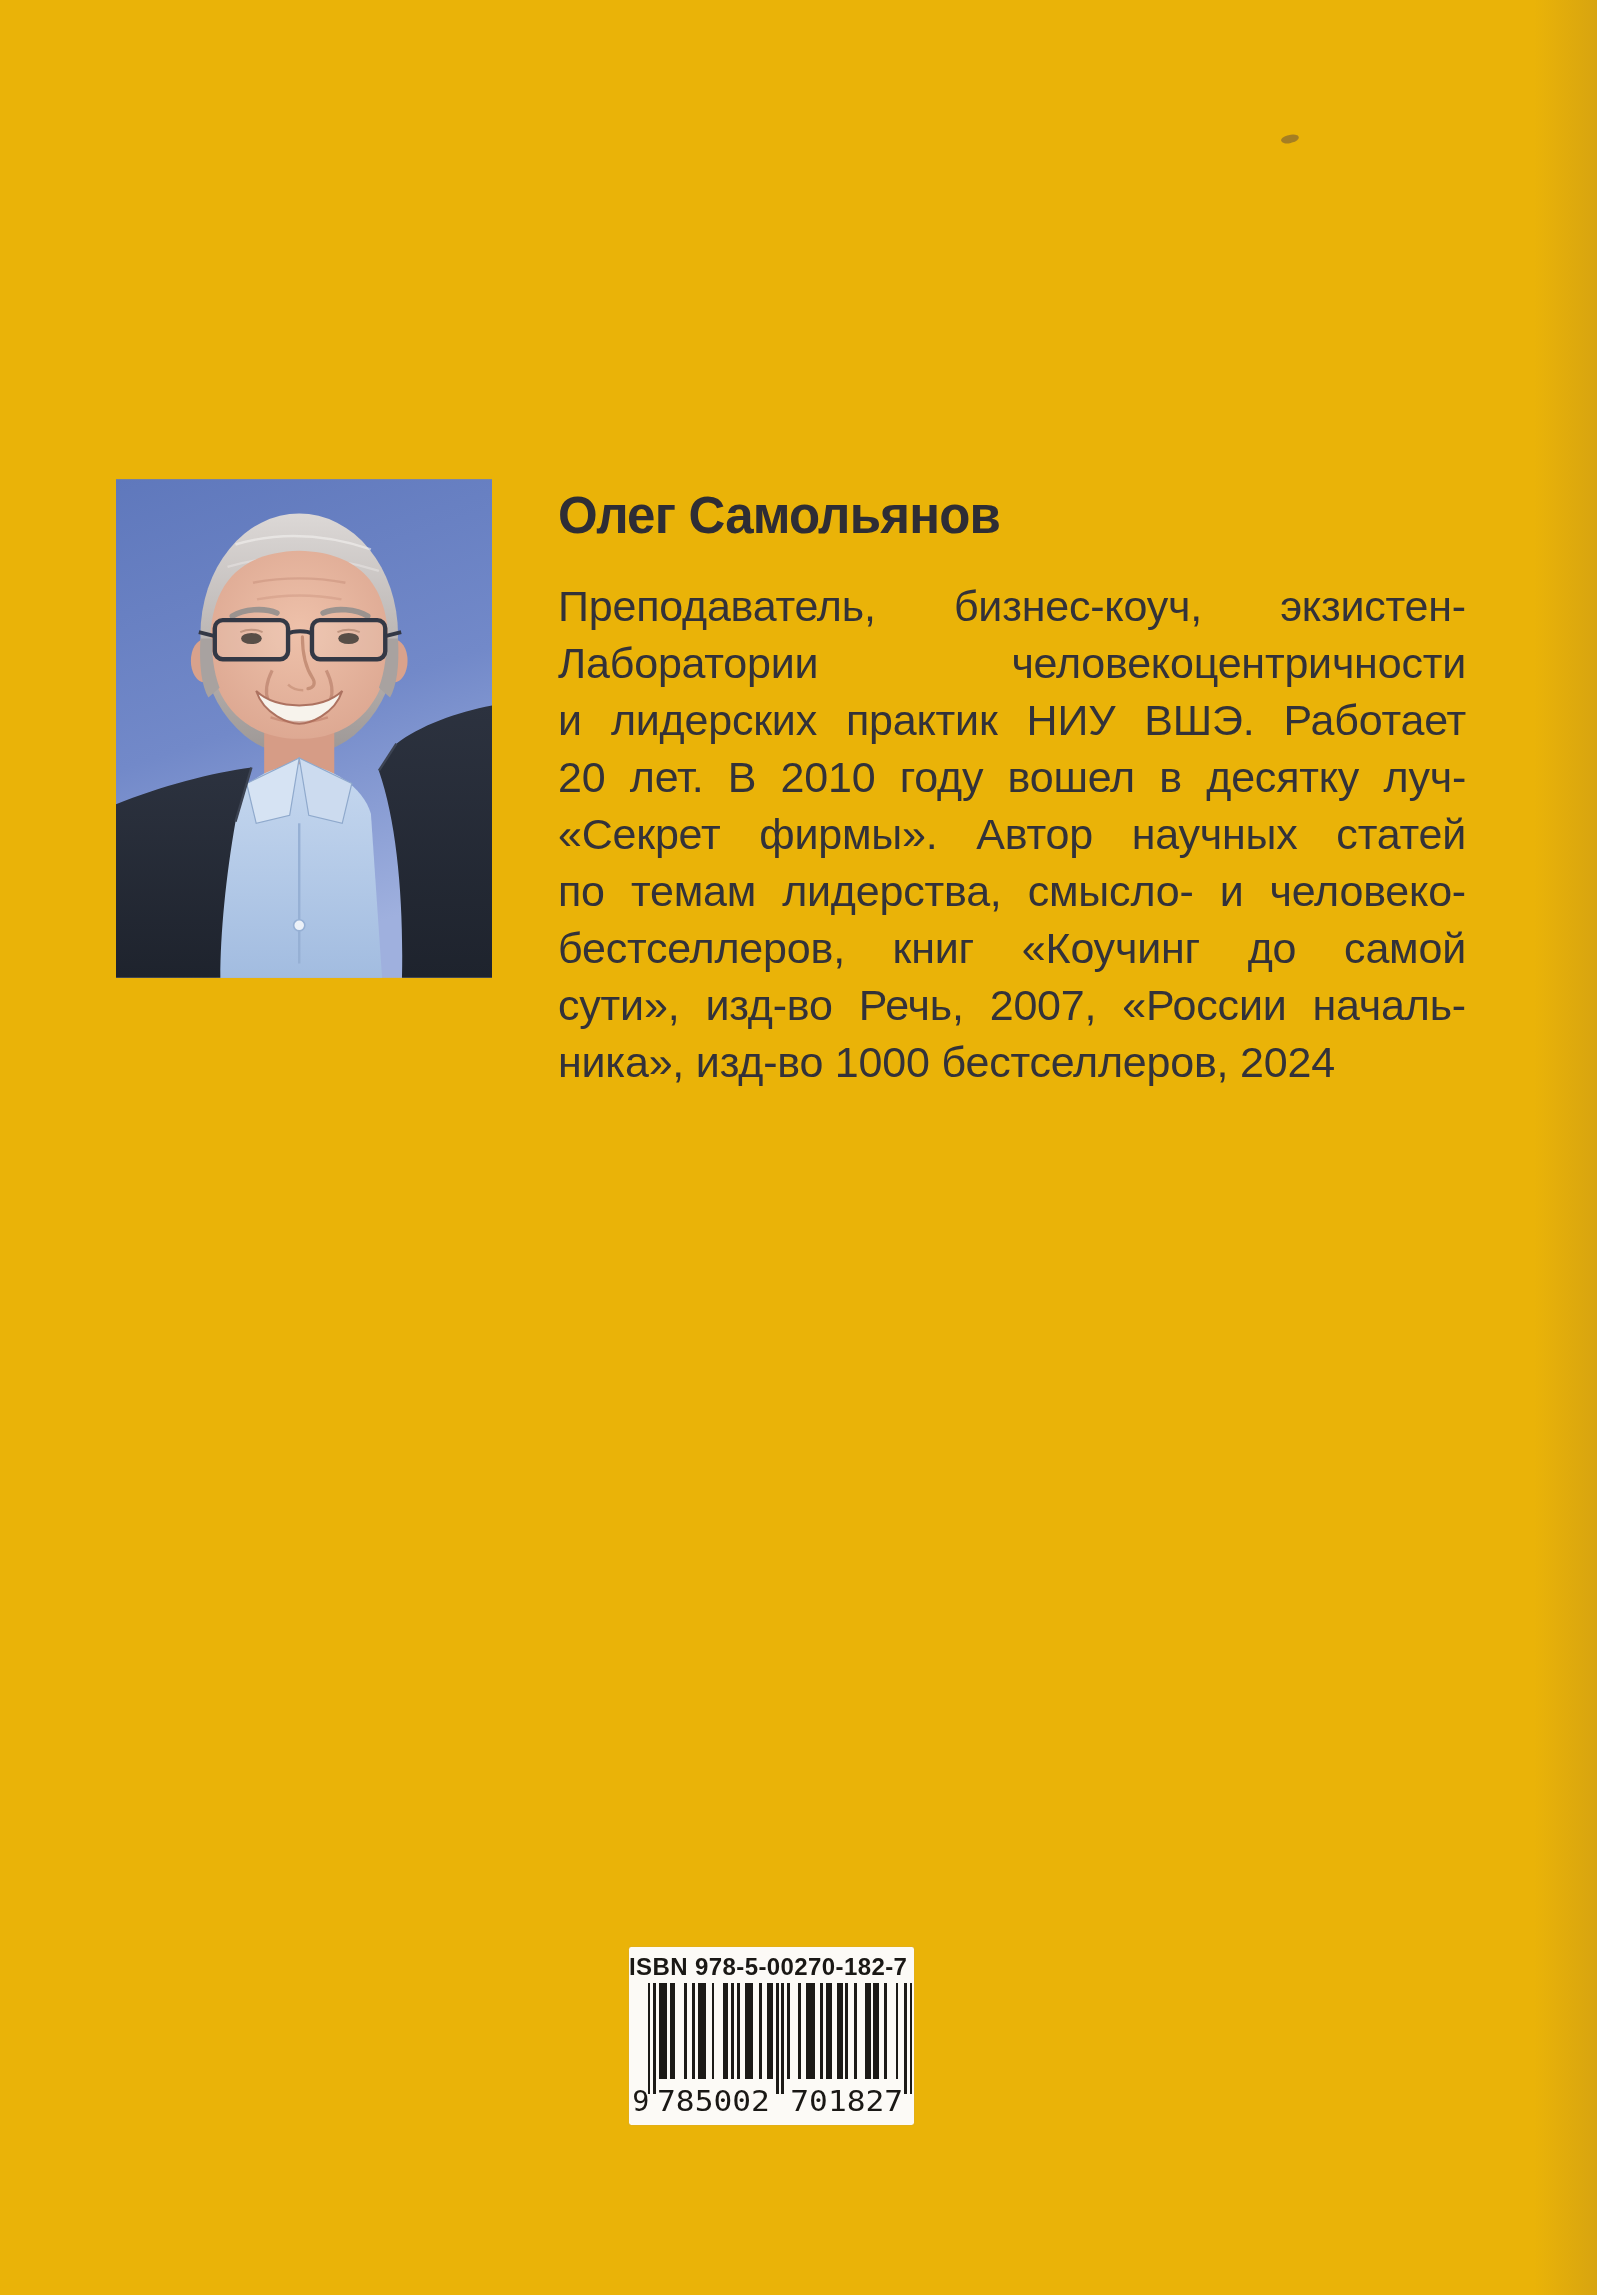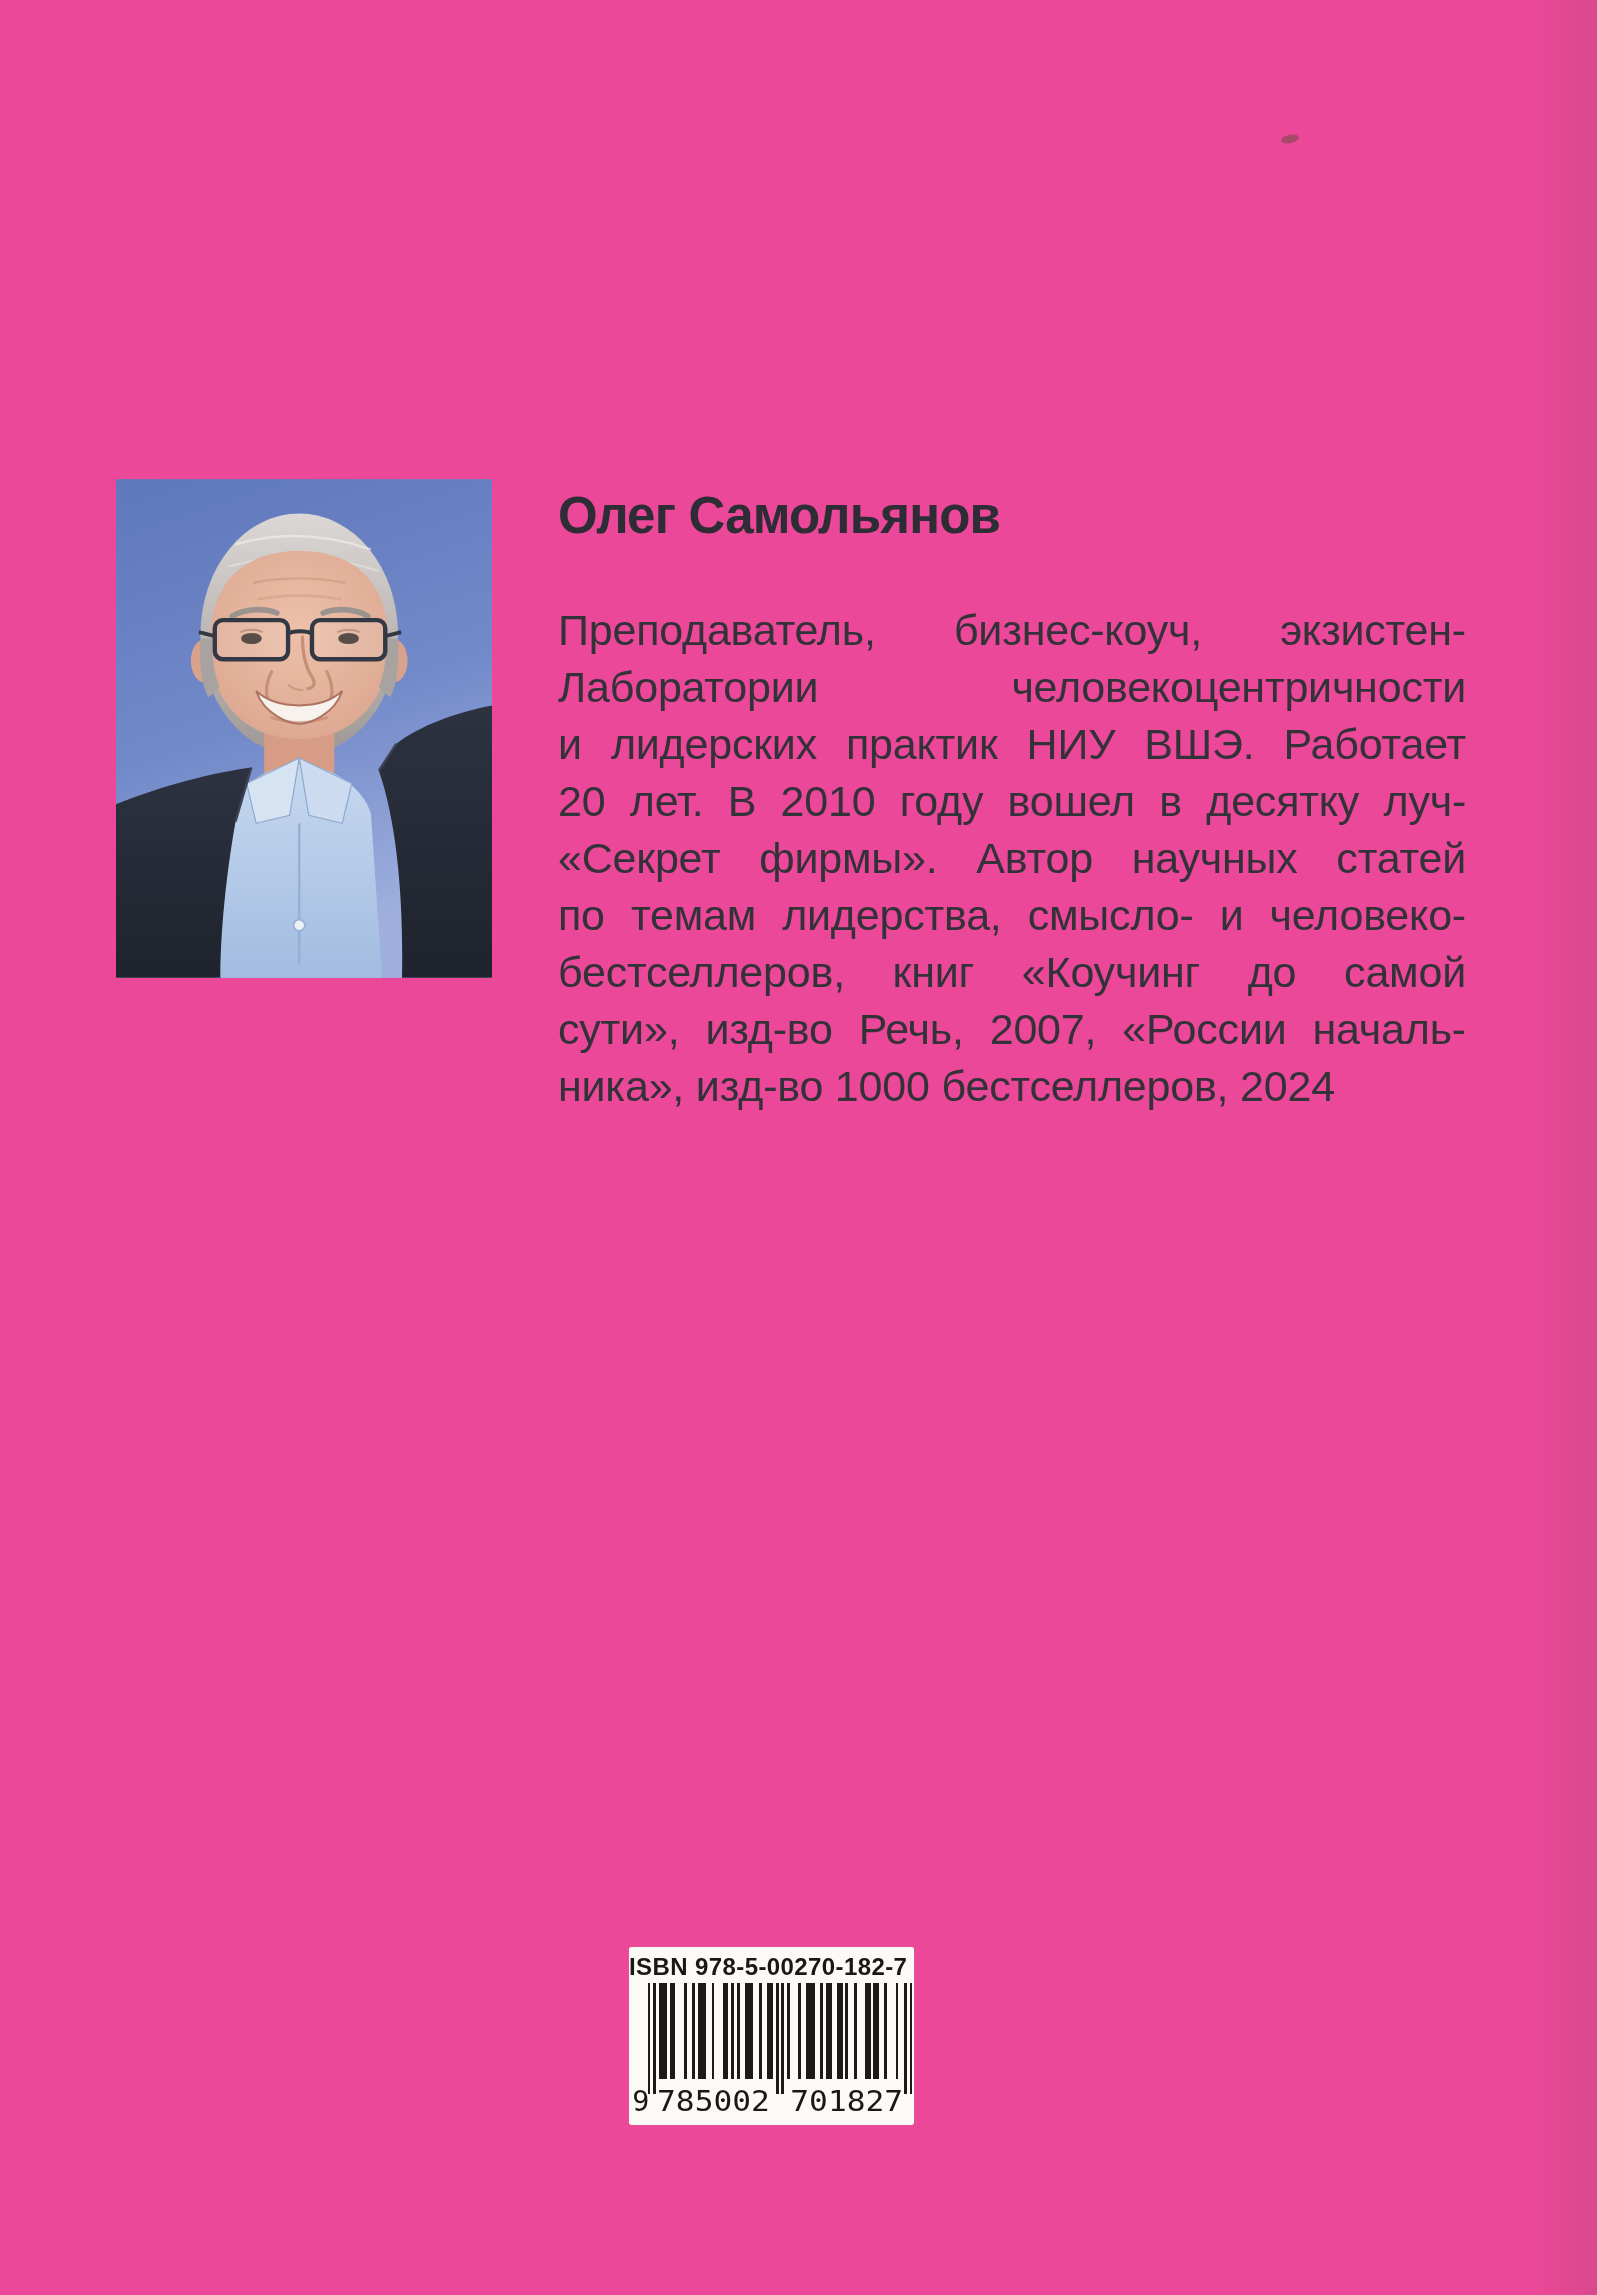--- a/index.html
+++ b/index.html
@@ -1,19 +1,19 @@
 <!DOCTYPE html>
 <html style="font-size:12.7px"><head>
 <meta charset="utf-8">
 <style>
   html,body{margin:0;padding:0;background:#d8c2bf;}
   .cover{
     position:relative;
     width:1598px;height:2295px;
-    background:#ec4899;
+    background:#eab308;
     overflow:hidden;
     font-family:"Liberation Sans",sans-serif;
   }
   .edge-shade{
     position:absolute;right:0;top:0;width:64px;height:100%;
     background:linear-gradient(to right, rgba(101,72,66,0), rgba(101,72,66,0.14));
     pointer-events:none;
   }
   .artifact{
     position:absolute;left:1281px;top:135px;width:17.5px;height:8px;
@@ -26,21 +26,20 @@
   }
   .author-name{
     position:absolute;left:558px;top:486px;margin:0;
     font-size:51px;font-weight:700;letter-spacing:-0.8px;
     color:#2e2d35;white-space:nowrap;
   }
   .bio{
     position:absolute;left:558px;top:578px;width:908px;
     font-size:43px;line-height:57px;letter-spacing:-0.2px;
     color:#333239;
-    margin-top:24px;
   }
   .bio-line{text-align:justify;text-align-last:justify;}
   .bio-line.last{text-align-last:left;}
   .isbn-label{
     position:absolute;left:629px;top:1947px;width:285px;height:178px;
     background:#fcfaf6;border-radius:2.4px;
     box-shadow:0 0 0 0.8px rgba(180,150,140,.15);
   }
   .isbn-text{
     margin:6.4px 0 0 0;

